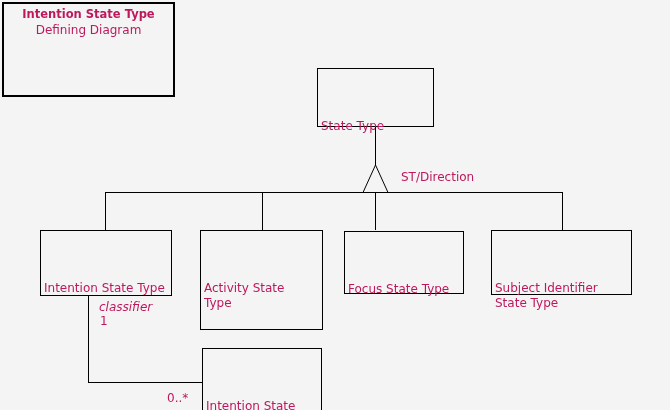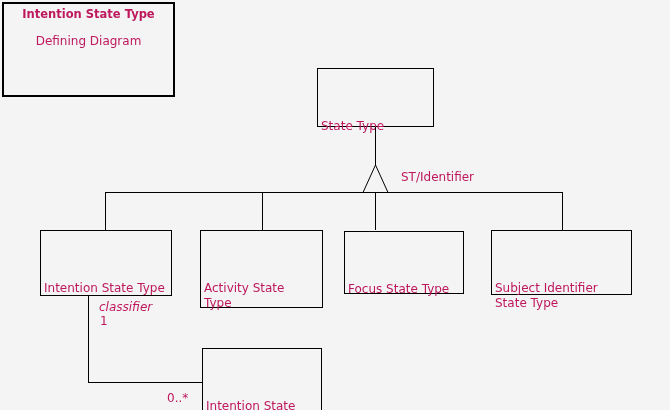--- a/index.html
+++ b/index.html
@@ -53,21 +53,21 @@
   .comment-divider .rule-left  { left: 0px;  width: 56px; }
   .comment-divider .rule-right { right: 0px; width: 56px; }
   .comment-divider .cap {
     position: absolute;
     left: 0; right: 0; top: 0;
     text-align: center;
     font-size: 11.5px;
     line-height: 14px;
   }
   .comment-body {
-    margin-top: 13px;
+    margin-top: 2px;
     text-align: center;
     font-size: 12px;
     line-height: 15px;
   }
 
   
   .class-box {
     position: absolute;
     border: 1px solid #000000;
     background: #f4f4f4;
@@ -122,35 +122,35 @@
   <div class="class-box" style="left:317px; top:68px; width:117px; height:59px;">
     <div class="class-name">State Type</div>
   </div>
 
   <div class="vline" style="left:375px; top:127px; height:38px;"></div>
 
   <svg class="gen-triangle" style="left:362px; top:164px;" width="27" height="30" viewBox="0 0 27 30">
     <polygon points="13.5,1 26,28.5 1,28.5" fill="#f4f4f4" stroke="#000000" stroke-width="1"></polygon>
   </svg>
 
-  <div class="edge-label" style="left:401px; top:171px;">ST/Identifier</div>
+  <div class="edge-label" style="left:401px; top:171px;">ST/Direction</div>
 
   <div class="hline" style="left:105px; top:192px; width:458px;"></div>
 
   <div class="vline" style="left:375px; top:192px; height:38px;"></div>
 
   <div class="vline" style="left:105px; top:192px; height:38px;"></div>
   <div class="vline" style="left:262px; top:192px; height:38px;"></div>
   <div class="vline" style="left:562px; top:192px; height:38px;"></div>
 
   <div class="class-box" style="left:40px; top:230px; width:132px; height:66px;">
     <div class="class-name">Intention State Type</div>
   </div>
 
-  <div class="class-box" style="left:200px; top:230px; width:123px; height:78px;">
+  <div class="class-box" style="left:200px; top:230px; width:123px; height:100px;">
     <div class="class-name">Activity State
 Type</div>
   </div>
 
   <div class="class-box" style="left:344px; top:231px; width:120px; height:63px;">
     <div class="class-name">Focus State Type</div>
   </div>
 
   <div class="class-box" style="left:491px; top:230px; width:141px; height:65px;">
     <div class="class-name">Subject Identifier

